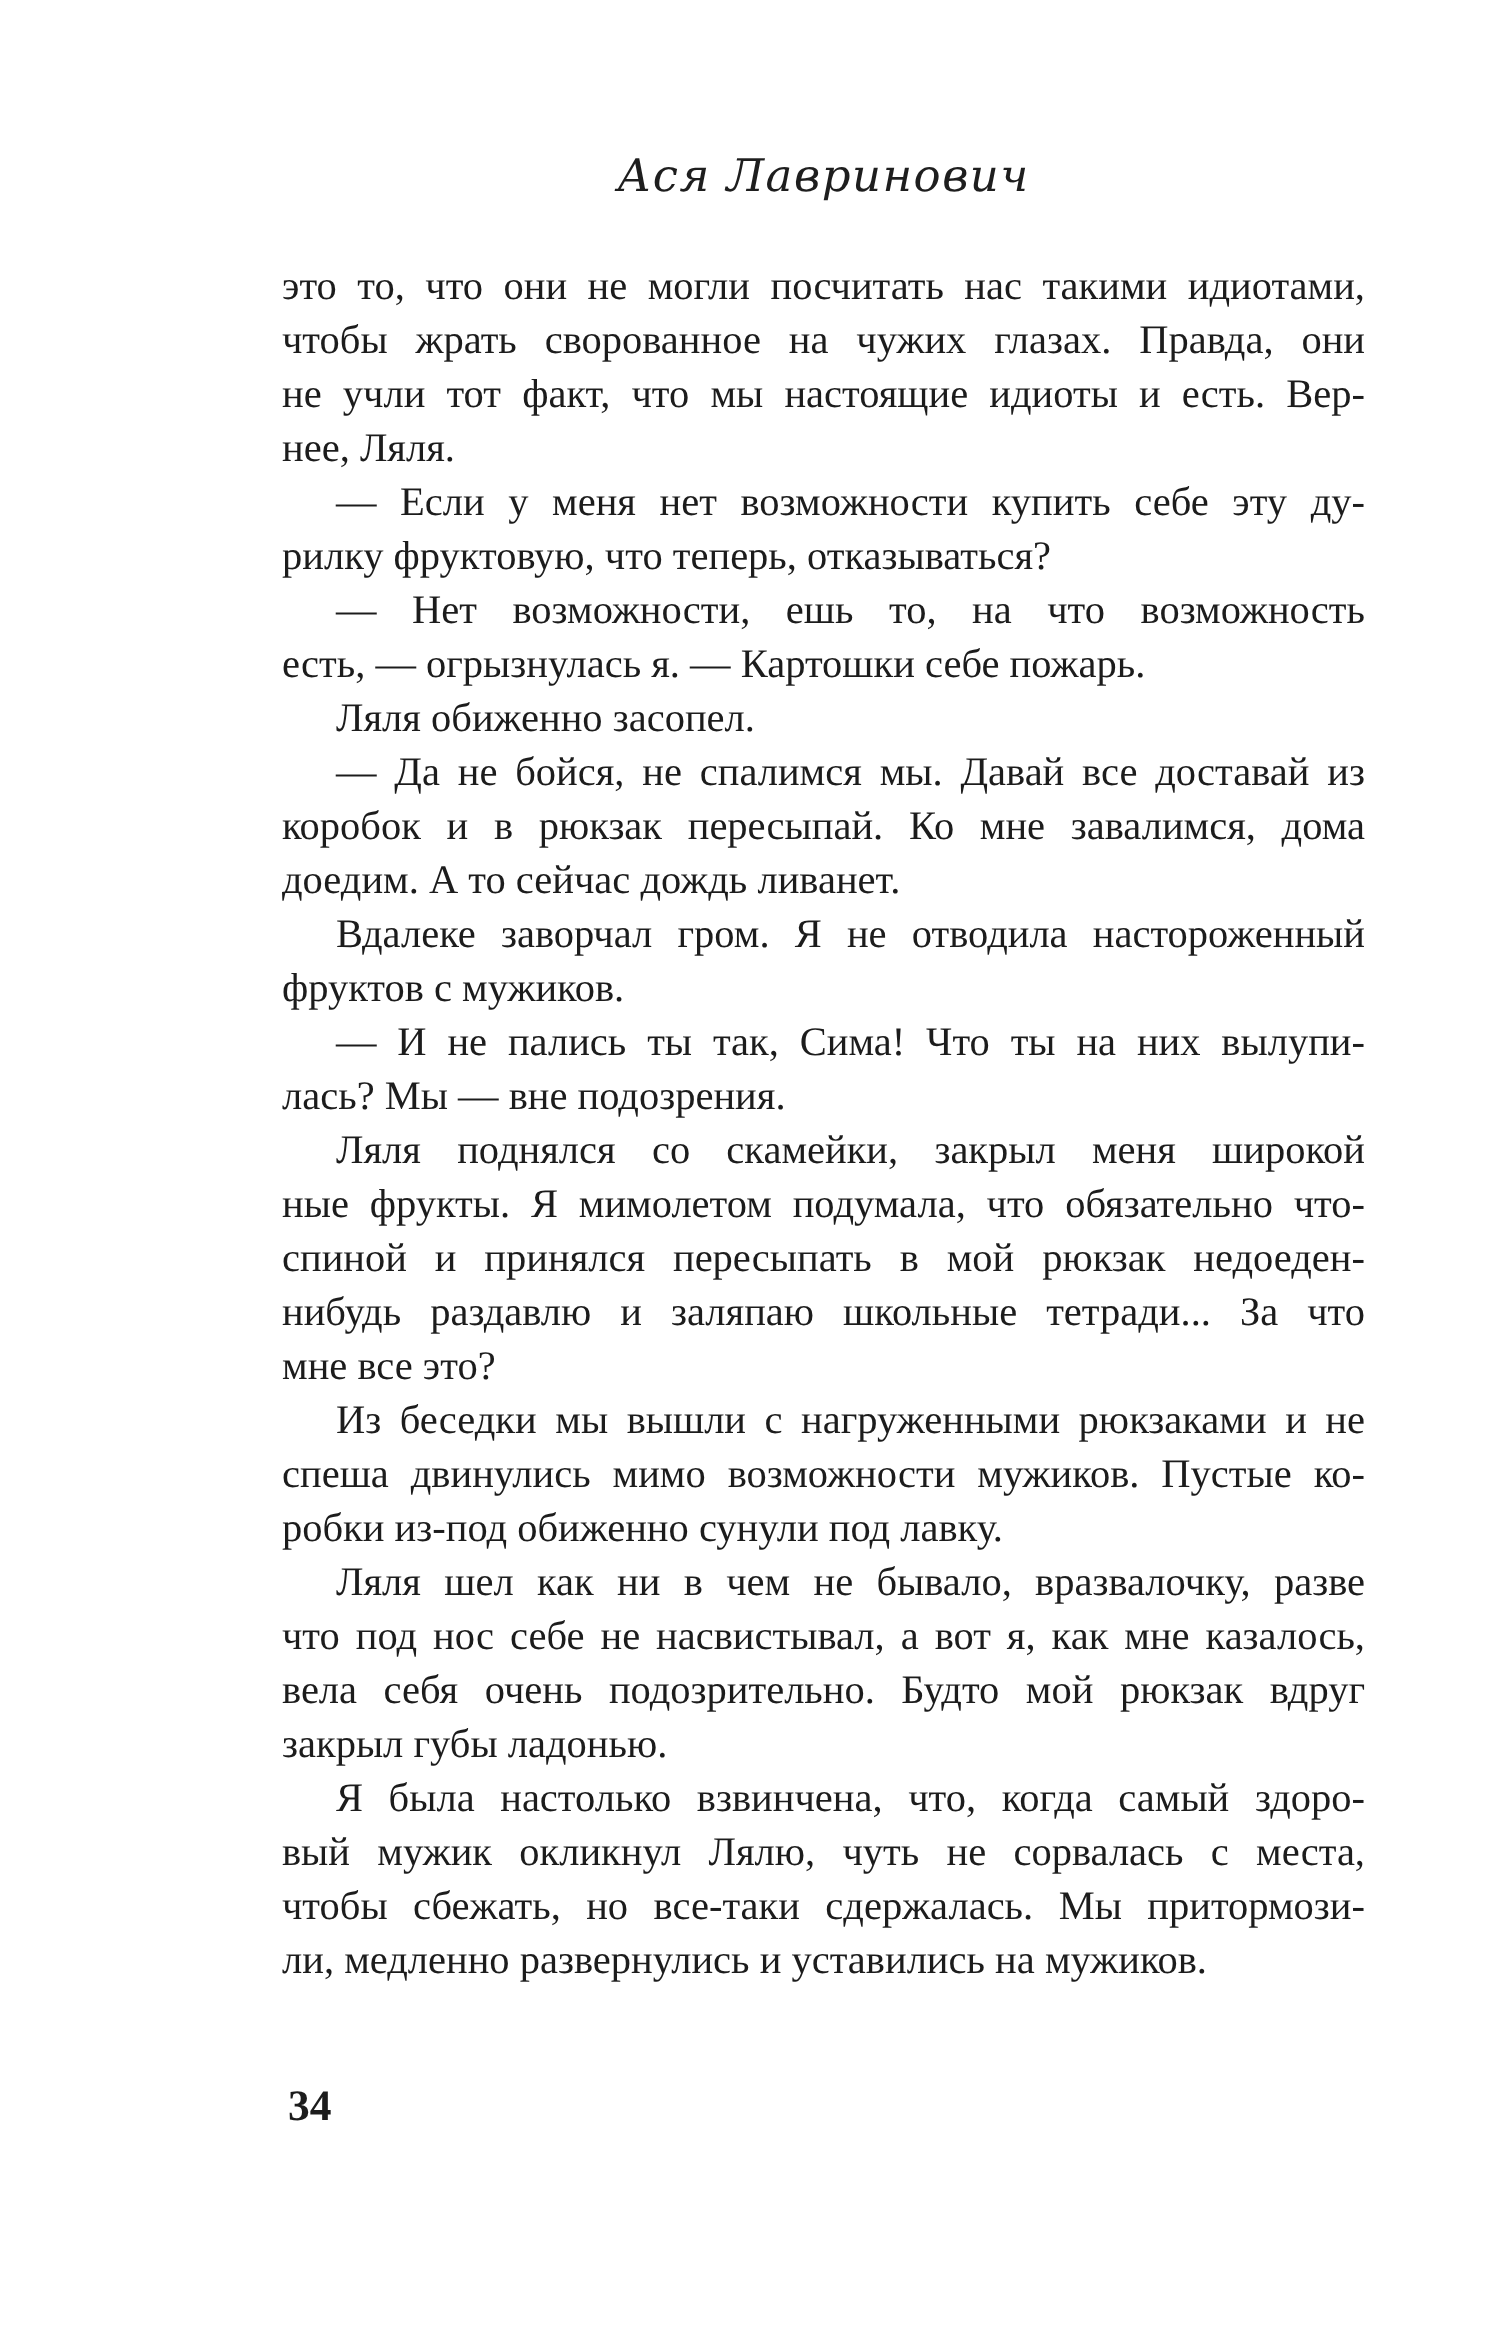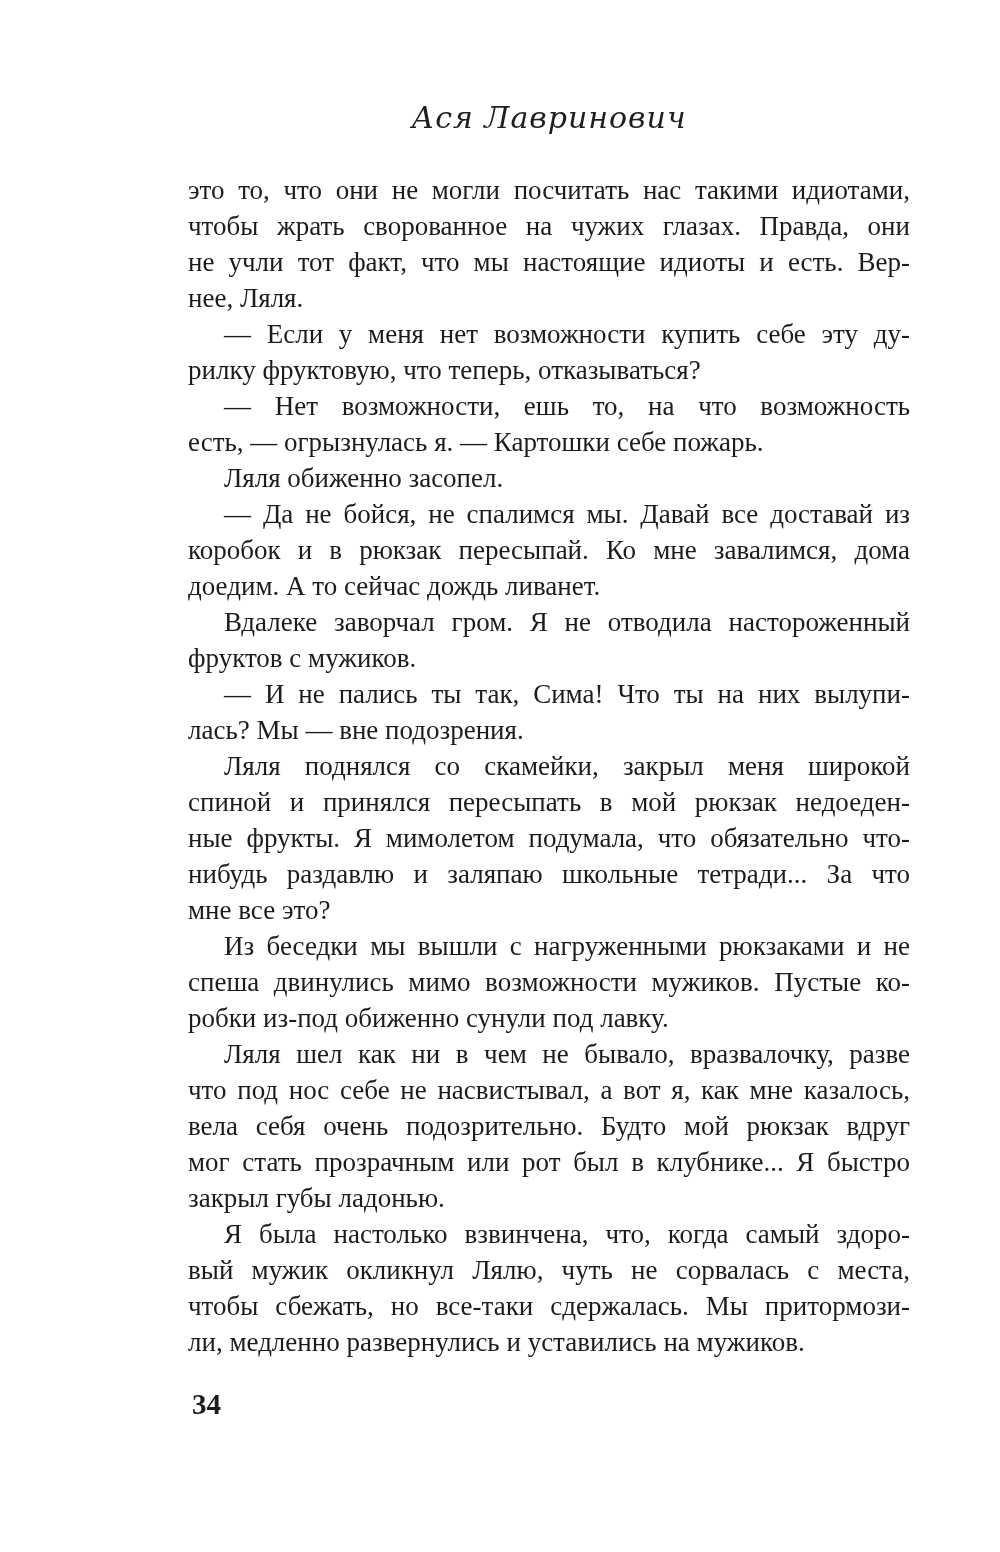--- a/index.html
+++ b/index.html
@@ -76,31 +76,30 @@
       <div class="line last">есть, — огрызнулась я. — Картошки себе пожарь.</div>
       <div class="line last indent">Ляля обиженно засопел.</div>
       <div class="line indent">— Да не бойся, не спалимся мы. Давай все доставай из</div>
       <div class="line">коробок и в рюкзак пересыпай. Ко мне завалимся, дома</div>
       <div class="line last">доедим. А то сейчас дождь ливанет.</div>
       <div class="line indent">Вдалеке заворчал гром. Я не отводила настороженный</div>
       <div class="line last">фруктов с мужиков.</div>
       <div class="line indent">— И не пались ты так, Сима! Что ты на них вылупи-</div>
       <div class="line last">лась? Мы — вне подозрения.</div>
       <div class="line indent">Ляля поднялся со скамейки, закрыл меня широкой</div>
+      <div class="line">ные фрукты. Я мимолетом подумала, что обязательно что-</div>
       <div class="line">спиной и принялся пересыпать в мой рюкзак недоеден-</div>
-      <div class="line">ные фрукты. Я мимолетом подумала, что обязательно что-</div>
       <div class="line">нибудь раздавлю и заляпаю школьные тетради... За что</div>
       <div class="line last">мне все это?</div>
       <div class="line indent">Из беседки мы вышли с нагруженными рюкзаками и не</div>
       <div class="line">спеша двинулись мимо возможности мужиков. Пустые ко-</div>
       <div class="line last">робки из-под обиженно сунули под лавку.</div>
       <div class="line indent">Ляля шел как ни в чем не бывало, вразвалочку, разве</div>
       <div class="line">что под нос себе не насвистывал, а вот я, как мне казалось,</div>
       <div class="line">вела себя очень подозрительно. Будто мой рюкзак вдруг</div>
-      <div class="line">мог стать прозрачным или рот был в клубнике... Я быстро</div>
       <div class="line last">закрыл губы ладонью.</div>
       <div class="line indent">Я была настолько взвинчена, что, когда самый здоро-</div>
       <div class="line">вый мужик окликнул Лялю, чуть не сорвалась с места,</div>
       <div class="line">чтобы сбежать, но все-таки сдержалась. Мы притормози-</div>
       <div class="line last">ли, медленно развернулись и уставились на мужиков.</div>
     </div>
 
   <div class="page-number">34</div>
 </div>
 

